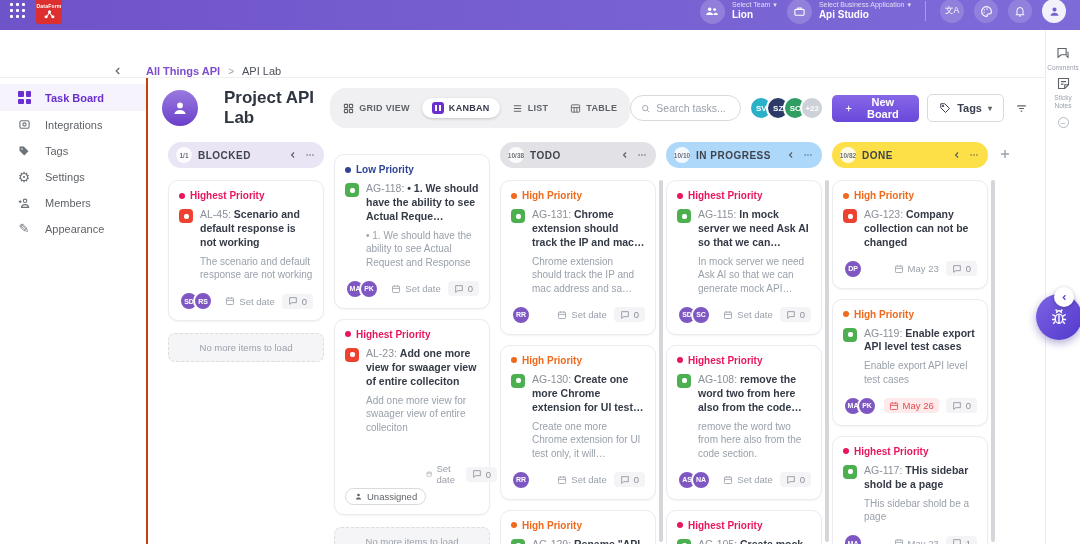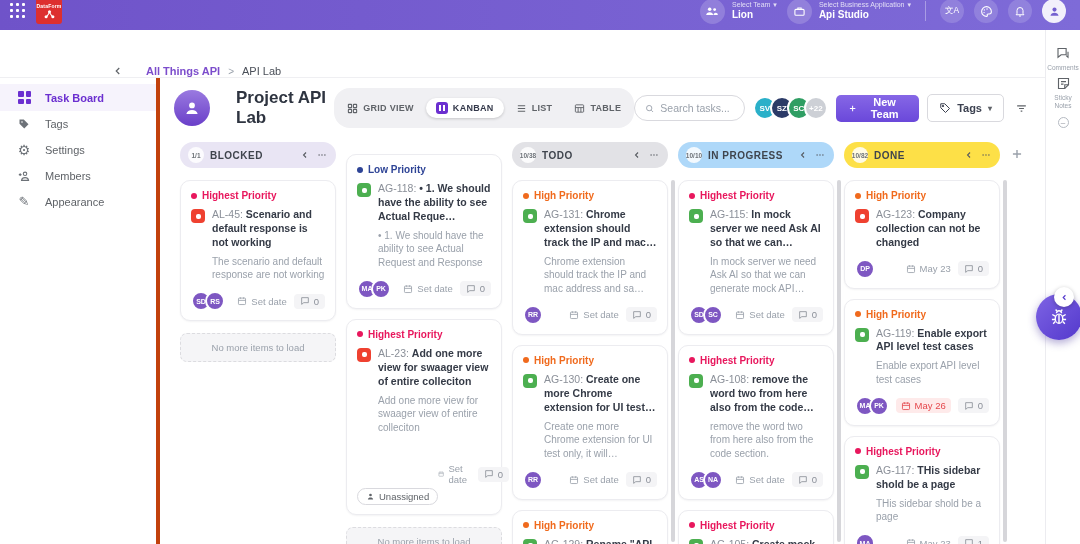--- a/index.html
+++ b/index.html
@@ -35,21 +35,21 @@
   .subbar { height:48px; flex:none; display:flex; align-items:flex-end; border-bottom:1px solid #efeff2; }
   .back-btn { margin-left:112px; color:#5f6368; cursor:pointer; display:flex; }
   .crumb { margin-left:22px; font-size:11px; display:flex; align-items:center; gap:8px; }
   .crumb-link { color:#7c4dcc; font-weight:bold; cursor:pointer; }
   .crumb-sep { color:#9aa1ab; font-size:10px; }
   .crumb-cur { color:#4a4f58; }
 
   .inner-row { flex:1; display:flex; min-height:0; }
 
   
-  .sidebar { width:160px; flex:none; border-right:4px solid #c2410c; padding-top:6px; }
+  .sidebar { width:148px; flex:none; border-right:2px solid #c2410c; padding-top:6px; }
   .side-item { display:flex; align-items:center; gap:13px; padding:7px 10px 7px 16px; font-size:11px;
     color:#5f6368; cursor:pointer; }
   .side-item .s-ic { width:16px; display:flex; justify-content:center; color:#6d7278; font-size:12px; }
   .side-item.active { background:#f6f3fc; color:#6b2fd0; font-weight:bold; }
   .side-item.active .s-ic { color:#6b2fd0; }
   .tile-ic { width:13px; height:13px; display:grid; grid-template-columns:6px 5px; grid-template-rows:6px 5px; gap:2px; }
   .tile-ic i { background:currentColor; border-radius:1px; }
 
   
   .content { flex:1; display:flex; flex-direction:column; min-width:0; }
@@ -247,20 +247,29 @@
           <div class="side-item active">
             <span class="s-ic">
                 <span class="tile-ic">
                   <i></i>
                   <i></i>
                   <i></i>
                   <i></i>
                 </span>
               </span>
             <span>Task Board</span>
+          </div>
+          <div class="side-item">
+            <span class="s-ic">
+              <svg class="ic" width="13" height="13" viewBox="0 0 24 24" fill="none" stroke="currentColor" stroke-width="2">
+                  <rect x="3.5" y="5" width="17" height="14" rx="3"></rect>
+                  <circle cx="12" cy="12" r="3"></circle>
+                </svg>
+            </span>
+            <span>Integrations</span>
           </div>
           <div class="side-item">
             <span class="s-ic">
               <svg class="ic" width="12" height="12" viewBox="0 0 24 24" fill="currentColor">
                   <path d="M3 3h8.5L21 12.5 12.5 21 3 11.5z"></path>
                   <circle cx="8" cy="8" r="1.6" fill="#fff"></circle>
                 </svg>
             </span>
             <span>Tags</span>
           </div>
@@ -335,21 +344,21 @@
               <div class="stack">
                 <span class="stack-avatar" style="background: rgb(42, 176, 201);">SV</span>
                 <span class="stack-avatar" style="background: rgb(43, 58, 103);">SZ</span>
                 <span class="stack-avatar" style="background: rgb(47, 158, 99);">SC</span>
                 <span class="stack-avatar" style="background: rgb(205, 208, 214);">+22</span>
               </div>
               <button class="new-task-btn">
                 <svg class="ic" width="11" height="11" viewBox="0 0 24 24" fill="none" stroke="currentColor" stroke-width="2.6">
                     <path d="M12 5v14M5 12h14"></path>
                   </svg>
-                <span>New Team</span>
+                <span>New Board</span>
               </button>
               <button class="tags-btn">
                 <svg class="ic" width="12" height="12" viewBox="0 0 24 24" fill="none" stroke="currentColor" stroke-width="2">
                     <path d="M3.5 3.5h8L21 13l-8 8-9.5-9.5z"></path>
                     <circle cx="8" cy="8" r="1.4" fill="currentColor"></circle>
                   </svg>
                 <span>Tags</span>
                 <span style="font-size:8px; color:#5f6368;">▾</span>
               </button>
               <span class="filter-btn">

